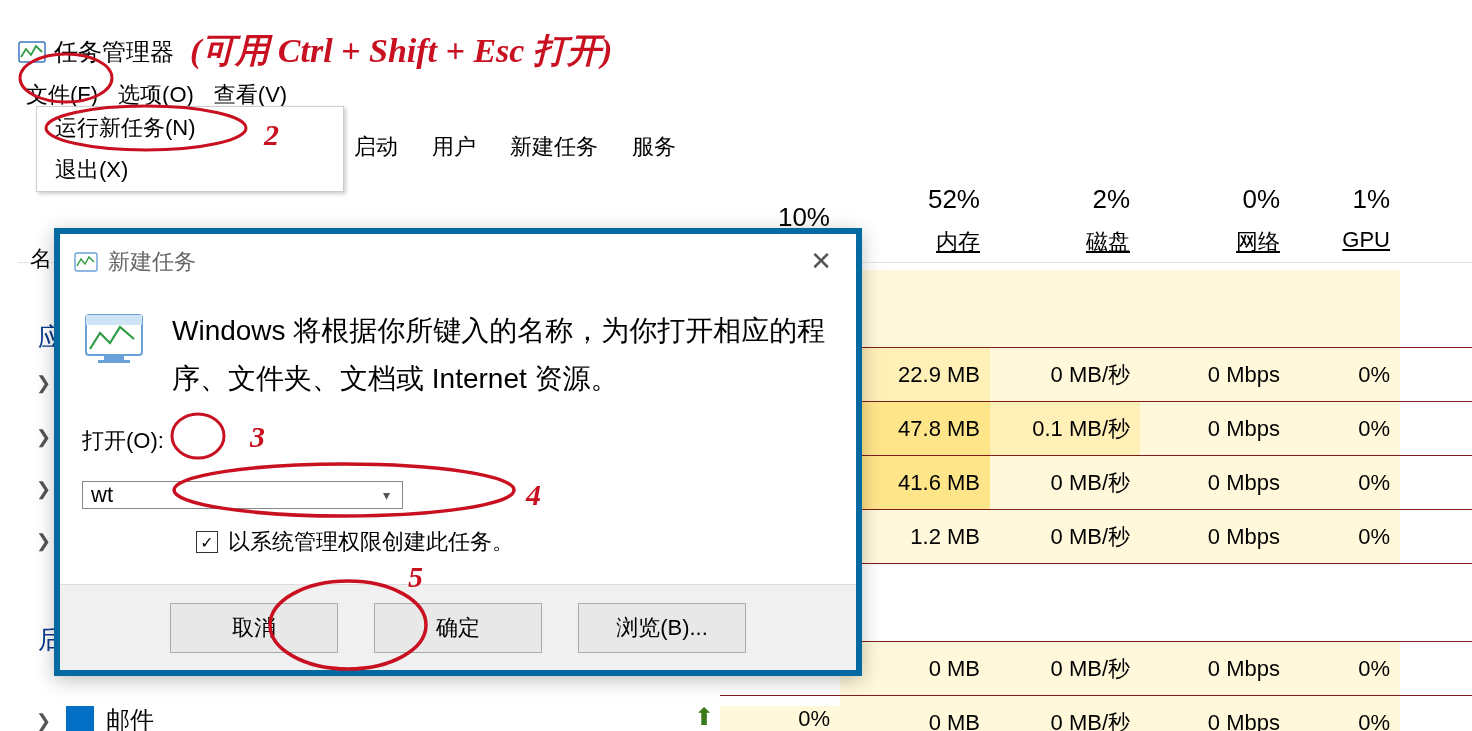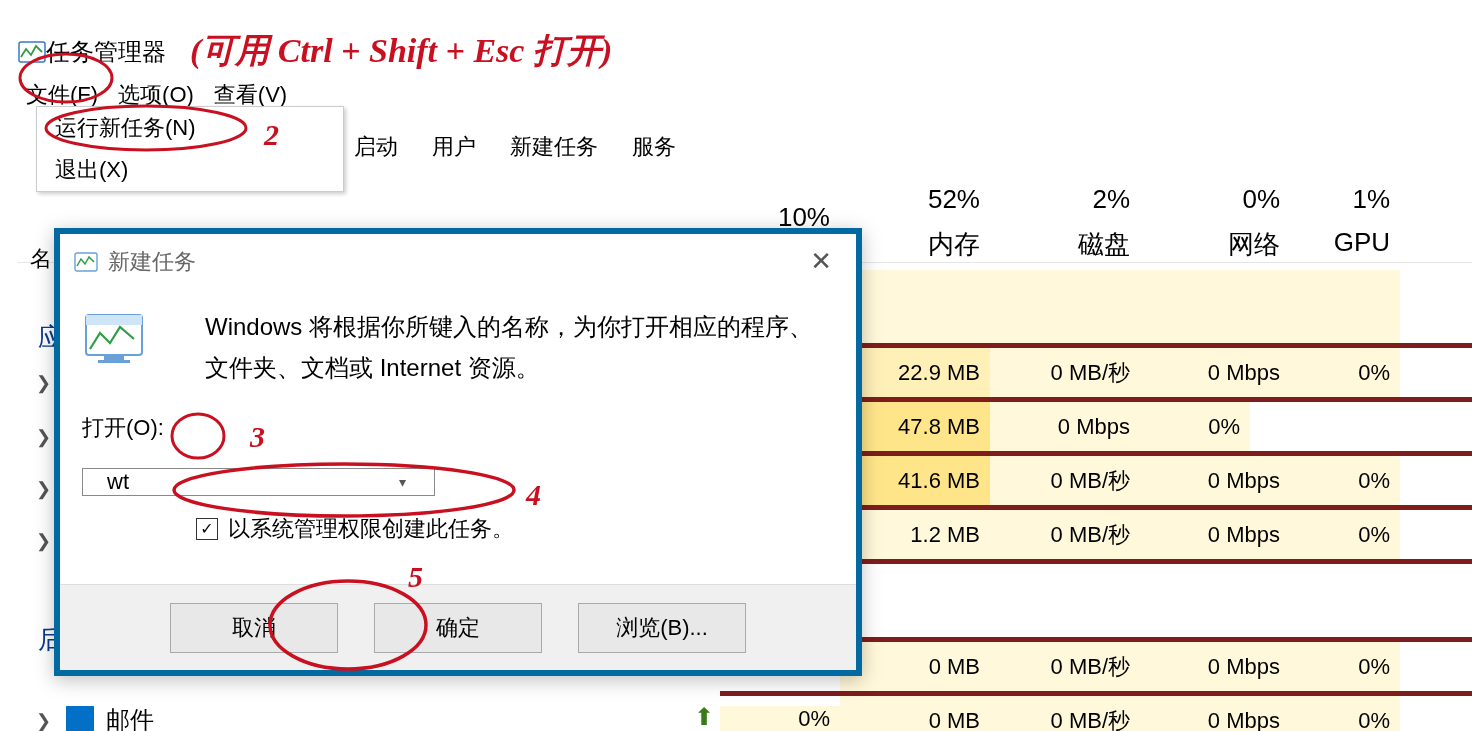--- a/index.html
+++ b/index.html
@@ -12,20 +12,21 @@
     height: 731px;
     position: relative;
     overflow: hidden;
   }
 
   
   .titlebar {
     position: absolute;
     left: 18px; top: 36px;
     display: flex; align-items: center;
+    gap: 8px;
   }
   .titlebar .icon {
     width: 28px; height: 22px;
     position: relative;
   }
   .tm-icon-svg { width:28px; height:22px; }
   .titlebar .title { font-size: 24px; }
 
   
   .menubar {
@@ -65,21 +66,21 @@
     position: absolute;
     top: 184px; left: 720px; right: 0;
     display: flex;
   }
   .colheads .col {
     width: 150px;
     text-align: right;
     padding-right: 10px;
   }
   .colheads .col .pct { font-size: 26px; }
-  .colheads .col .lbl { font-size: 26px; margin-top: 12px; }
+  .colheads .col .lbl { font-size: 22px; margin-top: 12px; text-decoration: underline; }
   .colheads .col.narrow { width: 120px; margin-top: 18px; }
   .colheads .col.gpu { width: 110px; text-align:right; }
 
   .thin-border {
     position:absolute;
     left: 18px; right:0; top:262px;
     border-top:1px solid #e5e5e5;
   }
 
   
@@ -101,21 +102,21 @@
   
   .rows {
     position: absolute;
     left: 720px; right: 0; top: 270px;
   }
   .rows .row {
     height: 54px;
     display: flex;
     align-items: center;
     font-size: 22px;
-    border-bottom: 5px solid #7f1d1d;
+    border-bottom: 1px solid #7f1d1d;
   }
   .rows .row.h78 { height: 78px; }
   .rows .row .cell {
     width: 150px;
     text-align: right;
     padding-right: 10px;
     height:100%;
     display:flex; align-items:center; justify-content:flex-end;
   }
   .rows .row .cell.narrow { width:120px; }
@@ -150,34 +151,34 @@
   .dialog .close-x {
     margin-left:auto;
     font-size:26px; color:#555; padding:2px 10px; cursor:default;
   }
   .dialog .body {
     display:flex;
     padding: 18px 30px 0 22px;
     gap: 20px;
   }
   .dialog .runicon { width:70px; height:60px; flex:none; }
-  .dialog .desc { font-size:24px; line-height:1.7;margin-left:33px; }
+  .dialog .desc { font-size:28px; line-height:1.7; }
   .dialog .openrow {
     display:flex; align-items:flex-start;
     padding: 24px 30px 0 22px;
     gap: 25px;
     font-size:22px;
     flex-direction:column;
   }
   .dialog .combo {
     flex:1;
     height: 24px;
     border:1px solid #888;
     display:flex; align-items:center;
-    padding: 0 24px;
+    padding: 0 8px;
     font-size:22px;
     position:relative;
   }
   .dialog .combo .cbinput {
     border:none; outline:none; font-size:22px; flex:1; font-family:inherit;
   }
   .dialog .combo .dd { color:#555; font-size:14px; padding:0 4px; }
   .dialog .chkrow {
     display:flex; align-items:center;
     padding: 18px 30px 0 136px;
@@ -309,20 +310,21 @@
       <div class="cell narrow c-white" style="width: 72px;"></div>
       <div class="cell c-y2">22.9 MB</div>
       <div class="cell c-y1">0 MB/秒</div>
       <div class="cell c-y1">0 Mbps</div>
       <div class="cell gpucell c-y1">0%</div>
     </div>
     <div class="row">
       <div class="cellcap c-white"></div>
       <div class="cell narrow c-white" style="width: 72px;"></div>
       <div class="cell c-y3">47.8 MB</div>
+      <div class="cell c-y2">0.1 MB/秒</div>
       <div class="cell c-y1">0 Mbps</div>
       <div class="cell gpucell c-y1">0%</div>
     </div>
     <div class="row">
       <div class="cellcap c-y1">6</div>
       <div class="cell narrow c-y1" style="width: 72px;"></div>
       <div class="cell c-y3">41.6 MB</div>
       <div class="cell c-y1">0 MB/秒</div>
       <div class="cell c-y1">0 Mbps</div>
       <div class="cell gpucell c-y1">0%</div>

